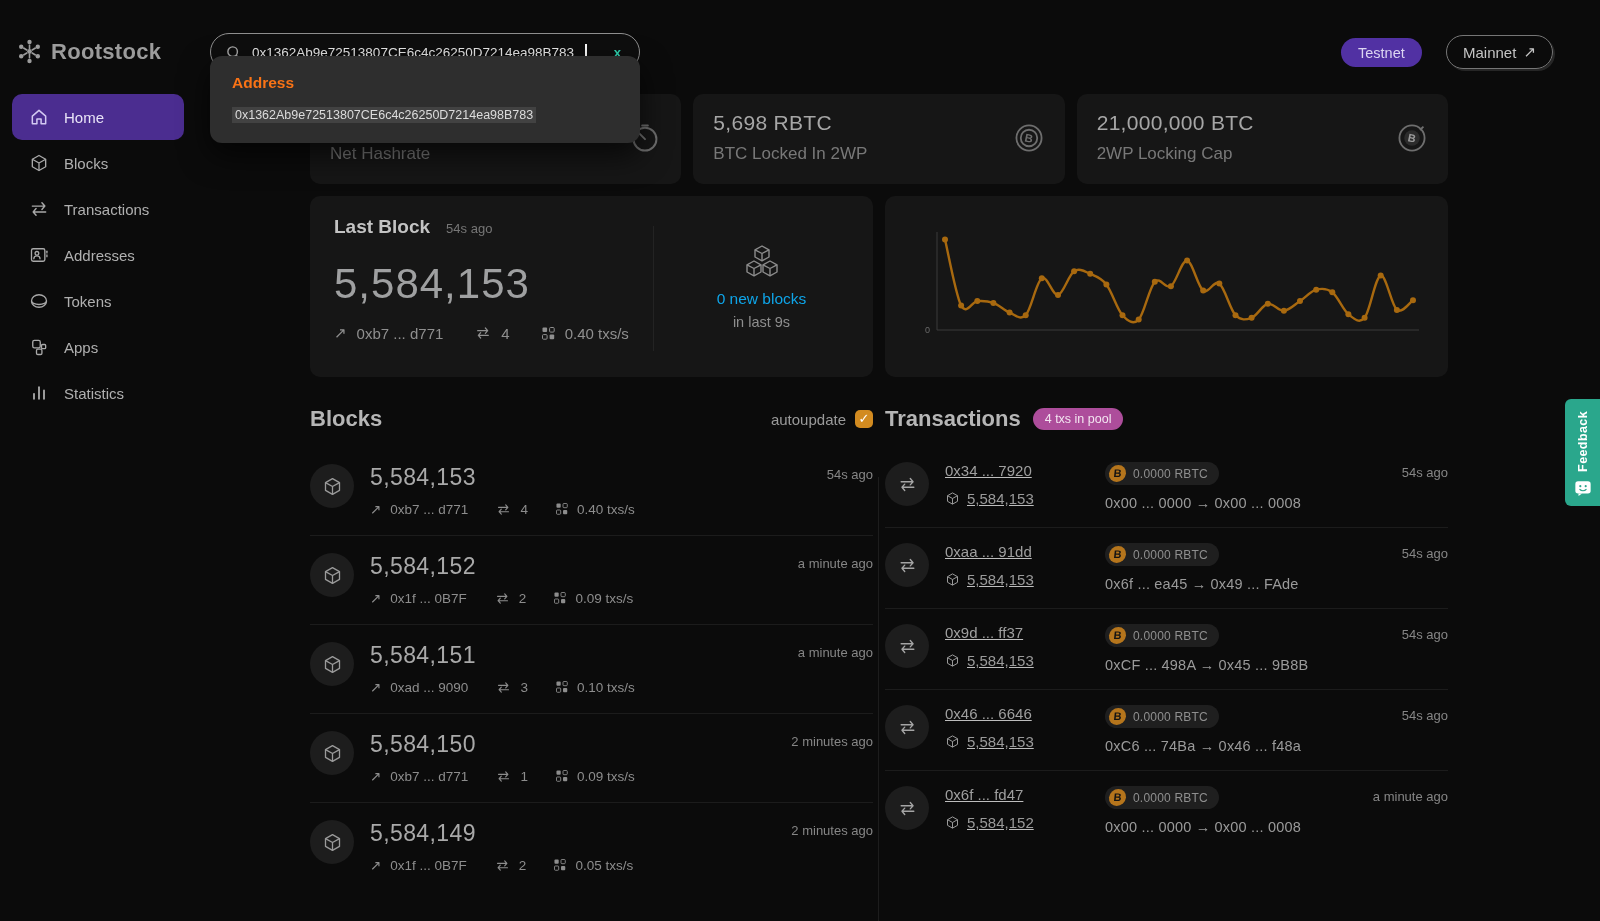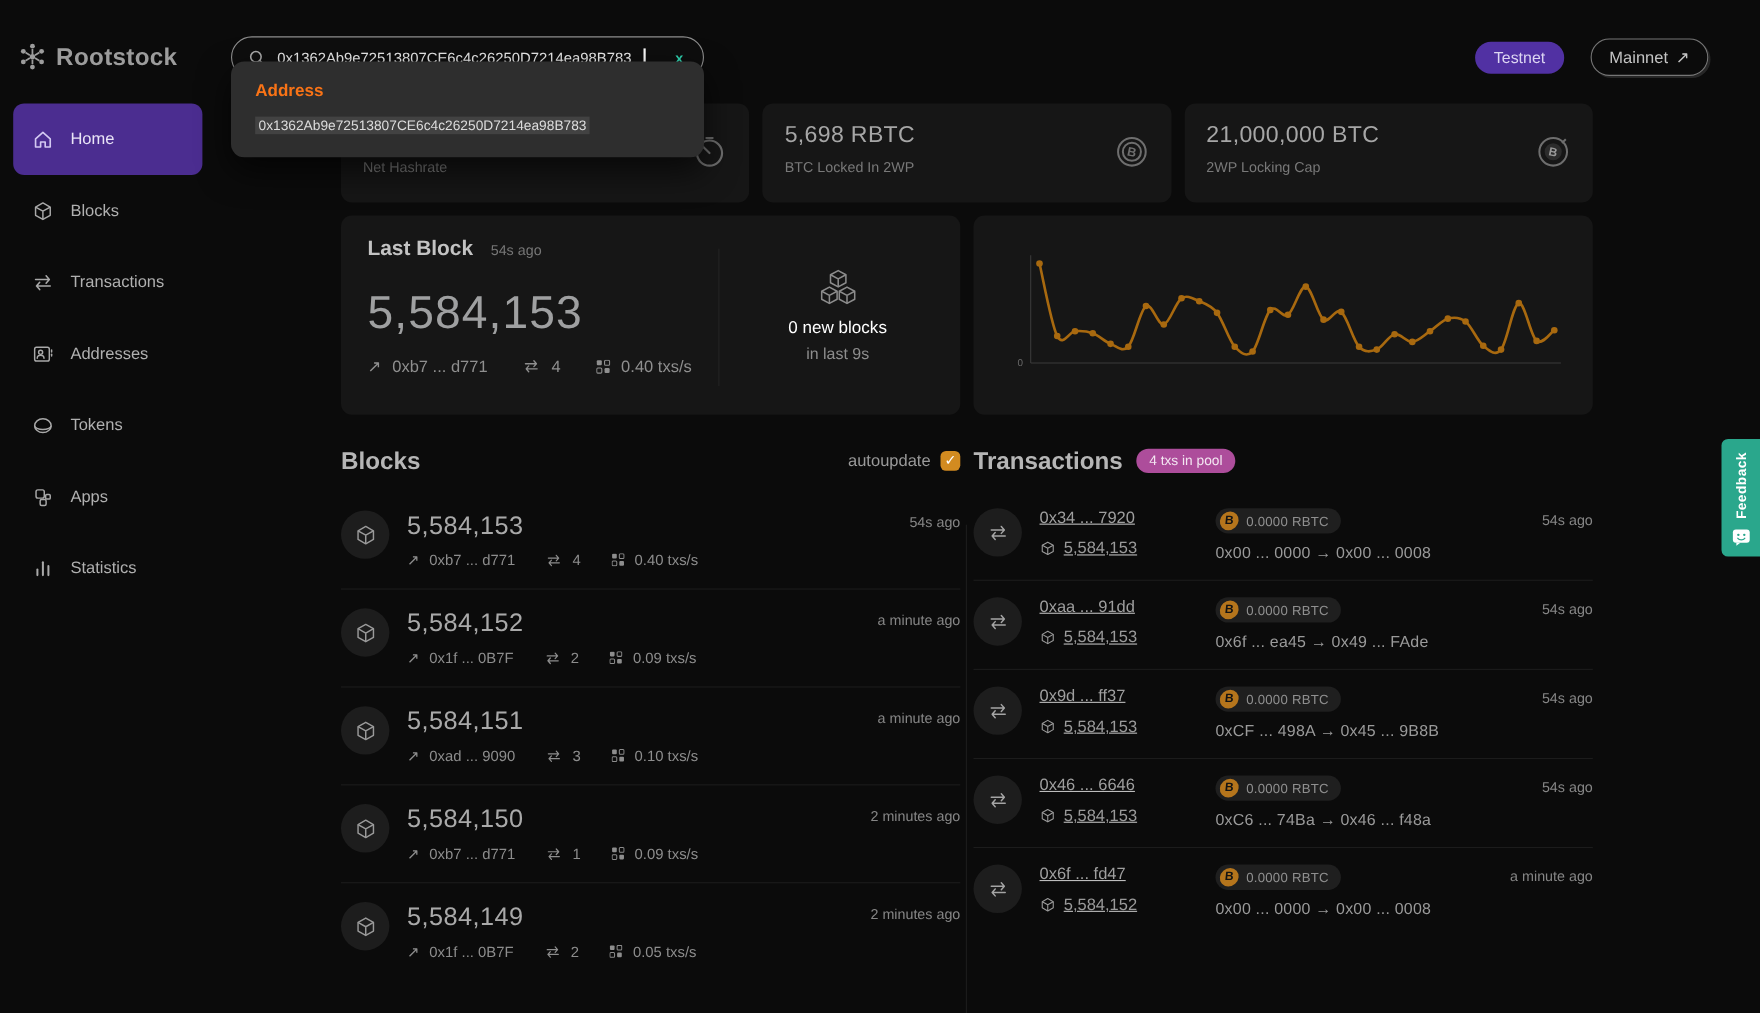--- a/index.html
+++ b/index.html
@@ -29,47 +29,47 @@
   
   .dropdown { position:absolute; left:210px; top:56px; width:430px; border-radius:12px;
               background:#2e2e2e; padding:18px 22px 20px; z-index:50;
               box-shadow:0 12px 30px rgba(0,0,0,.65); }
   .dropdown-title { font-size:15.5px; font-weight:bold; color:#f97316; margin-bottom:13px; }
   .dropdown-result { display:inline-block; font-size:12.5px; color:#dcdcdc; background:#424242;
                      padding:1px 3px; cursor:pointer; }
 
   
   .sidebar { position:absolute; left:12px; top:94px; width:172px; }
-  .nav-item { display:flex; align-items:center; gap:15px; height:65px; padding:0 17px;
+  .nav-item { display:flex; align-items:center; gap:15px; height:46px; padding:0 17px;
               border-radius:10px; color:#b0b0b0; font-size:15px; cursor:pointer; }
   .nav-item .ic { width:20px; height:20px; flex:0 0 20px; }
   .nav-item.active { background:#4b2d90; color:#e9e4f7; }
 
   
   .main { position:absolute; left:310px; top:94px; width:1138px; }
   .cards-row { display:flex; gap:12px; }
   .stat-card { flex:1; height:90px; background:#161616; border-radius:10px;
                padding:17px 20px; position:relative; }
   .stat-value { font-size:21px; font-weight:500; color:#a6a6a6; letter-spacing:.3px; }
-  .stat-label { font-size:13px; color:#787878; margin-top:9px; }
+  .stat-label { font-size:17px; color:#787878; margin-top:9px; }
   .stat-icon { position:absolute; right:20px; top:28px; width:32px; height:32px; color:#6e6e6e; }
 
   .row2 { display:flex; gap:12px; margin-top:12px; }
   .panel { width:563px; height:181px; background:#161616; border-radius:10px; padding:20px 24px; position:relative; }
 
   .lb-head { display:flex; align-items:baseline; gap:16px; }
   .lb-title { font-size:19px; font-weight:600; color:#c3c3c3; }
   .lb-time { font-size:13px; color:#767676; }
   .lb-number { font-size:42px; font-weight:500; color:#9fa0a1; letter-spacing:1px; margin-top:22px; }
   .lb-meta { display:flex; align-items:center; gap:10px; margin-top:16px; font-size:15px; color:#8f8f8f; }
   .lb-meta .gap { width:12px; }
   .lb-divider { position:absolute; left:343px; top:30px; bottom:26px; width:1px; background:#232323; }
   .lb-right { position:absolute; left:344px; top:48px; width:215px; text-align:center; }
   .lb-right .cubes { margin:0 auto; width:44px; height:36px; color:#8c8c8c; }
-  .lb-new { color:#ffffff; font-size:15.5px; margin-top:10px; }
+  .lb-new { color:#0ea5e9; font-size:15.5px; margin-top:10px; }
   .lb-window { color:#8e8e8e; font-size:14.5px; margin-top:6px; }
 
   .chart-title { font-size:19px; font-weight:600; color:#ababab; }
   .chart-wrap { margin-top:10px; }
 
   
   .lists-row { display:flex; gap:12px; margin-top:24px; }
   .list-col { width:563px; position:relative; }
   .list-col.right::before { content:""; position:absolute; left:-7px; top:76px; bottom:-40px; width:1px; background:#1d1d1d; }
   .list-head { display:flex; align-items:center; height:36px; }

